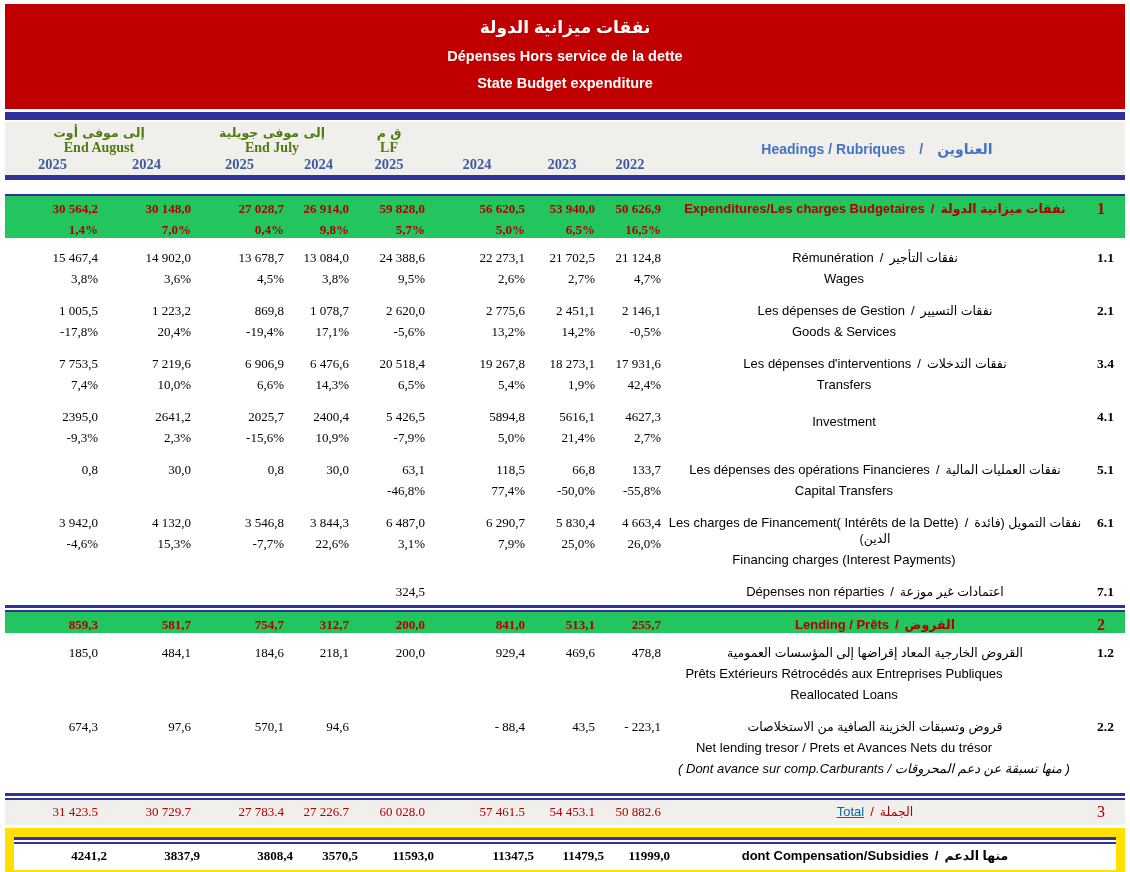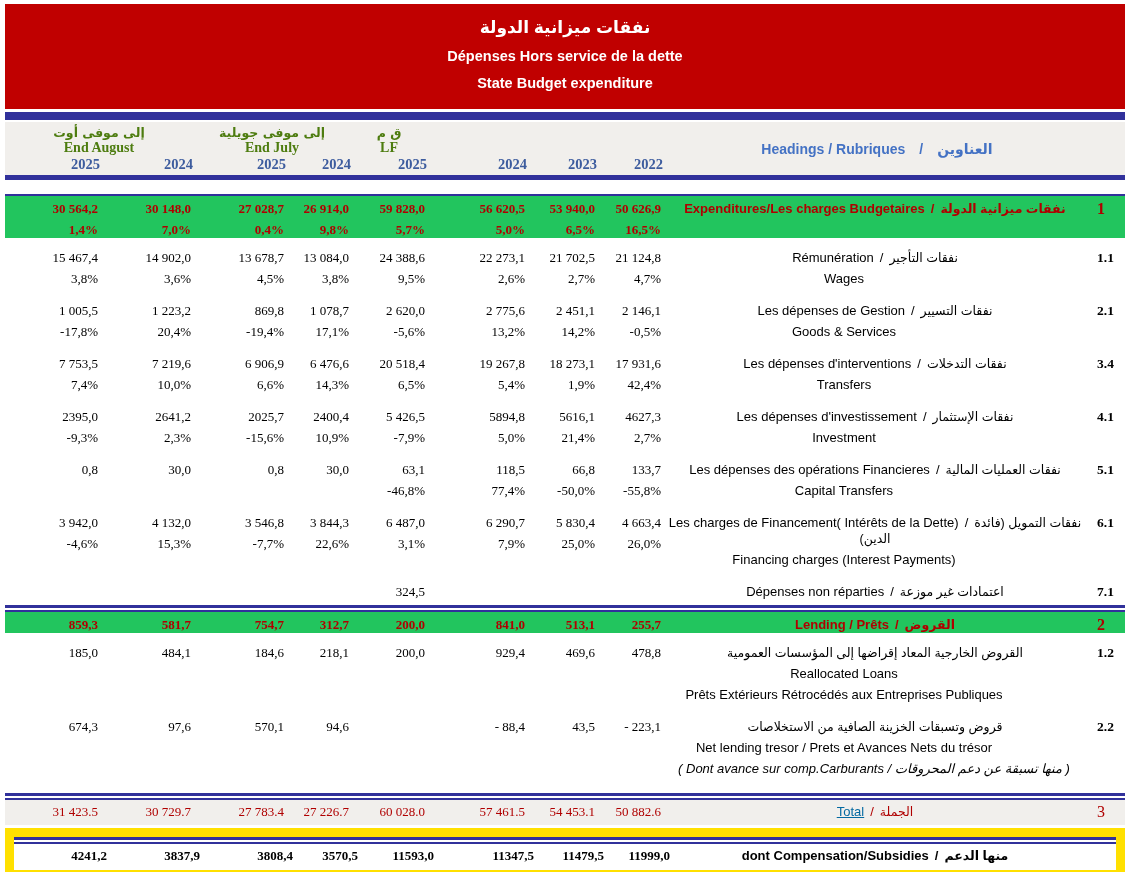--- a/index.html
+++ b/index.html
@@ -23,21 +23,21 @@
   }
 
   
   .hdr { background:#F1EFEC; padding:3px 0 2px; margin-top:2px; }
   .hdr .grid { grid-template-rows:auto auto auto; align-items:center; }
   .hg { text-align:center; color:#4d7c0f; font-weight:bold;
         font-family:"Liberation Serif","DejaVu Serif",serif; }
   .hg.g-ar { font-size:12.5px; grid-row:1; font-family:"DejaVu Sans",sans-serif; }
   .hg.g-en { font-size:14px; grid-row:2; }
   .c12 { grid-column:1/3; } .c34 { grid-column:3/5; } .c5 { grid-column:5/6; }
-  .hy { grid-row:3; text-align:right; color:#3D5C9E; font-weight:bold; font-size:14.5px;
+  .hy { grid-row:3; text-align:center; color:#3D5C9E; font-weight:bold; font-size:14.5px;
         font-family:"Liberation Serif","DejaVu Serif",serif; }
   .headings-cell { grid-column:9/10; grid-row:1/4; display:flex; gap:14px;
         align-items:center; justify-content:center; color:#4472C4;
         font-weight:bold; font-size:14px; }
   .rule-thick { height:5px; background:#31319B; }
   .white-gap { height:14px; }
   .rule-thin { height:2px; background:#31319B; }
 
   
   .double-rule .r1 { height:3px; background:#31319B; }
@@ -298,21 +298,20 @@
       </div>
       <div class="vcell">
         <div class="val">5616,1</div>
         <div class="pct">21,4%</div>
       </div>
       <div class="vcell">
         <div class="val">4627,3</div>
         <div class="pct">2,7%</div>
       </div>
       <div class="lcell">
-        <div class="lbl1"><span class="latin">Les dépenses d'investissement</span><span class="sep">/</span><span class="ar" dir="rtl">نفقات الإستثمار</span></div>
         <div class="lbl-sub">Investment</div>
       </div>
       <div class="ncell">4.1</div>
     </div>
     <div class="trow grid k-item">
       <div class="vcell">
         <div class="val">0,8</div>
         <div class="pct"></div>
       </div>
       <div class="vcell">
@@ -473,22 +472,22 @@
         <div class="val">929,4</div>
       </div>
       <div class="vcell">
         <div class="val">469,6</div>
       </div>
       <div class="vcell">
         <div class="val">478,8</div>
       </div>
       <div class="lcell">
         <div class="lbl1"><span class="ar" dir="rtl">القروض الخارجية المعاد إقراضها إلى المؤسسات العمومية</span></div>
+        <div class="lbl-sub">Prêts Extérieurs Rétrocédés aux Entreprises Publiques</div>
         <div class="lbl-sub">Reallocated Loans</div>
-        <div class="lbl-sub">Prêts Extérieurs Rétrocédés aux Entreprises Publiques</div>
       </div>
       <div class="ncell">1.2</div>
     </div>
     <div class="trow grid k-item">
       <div class="vcell">
         <div class="val">674,3</div>
       </div>
       <div class="vcell">
         <div class="val">97,6</div>
       </div>

